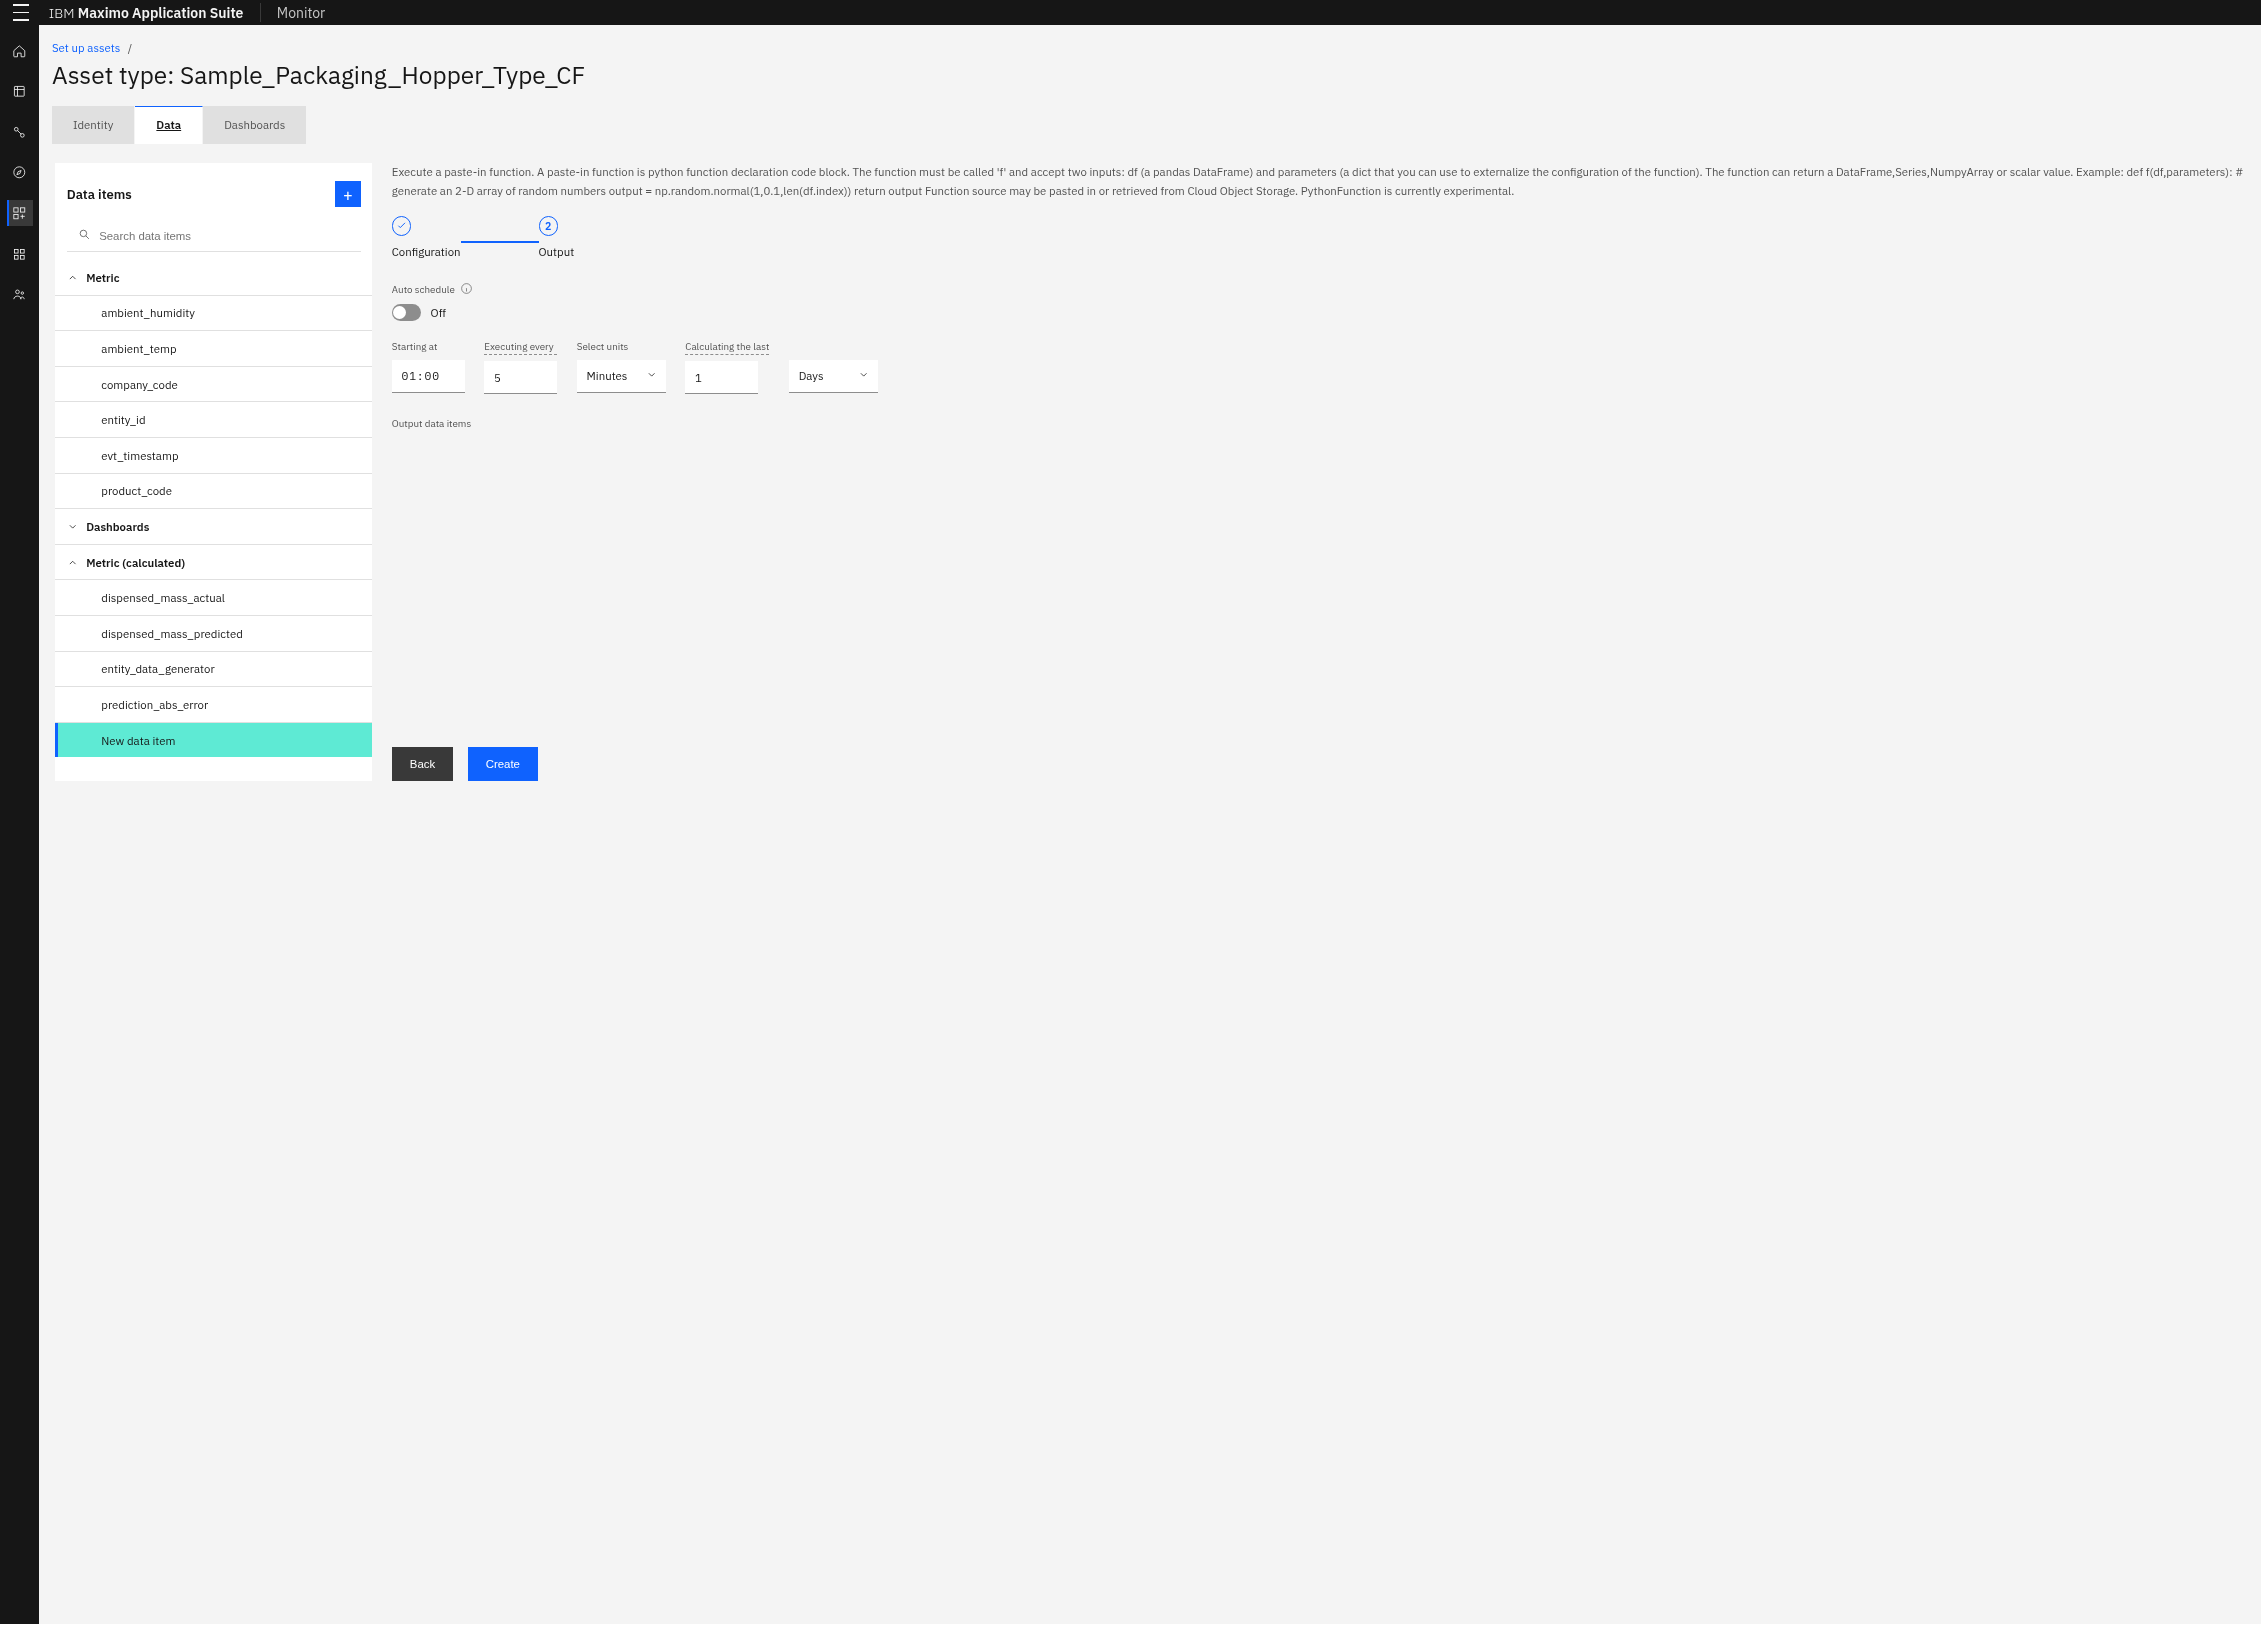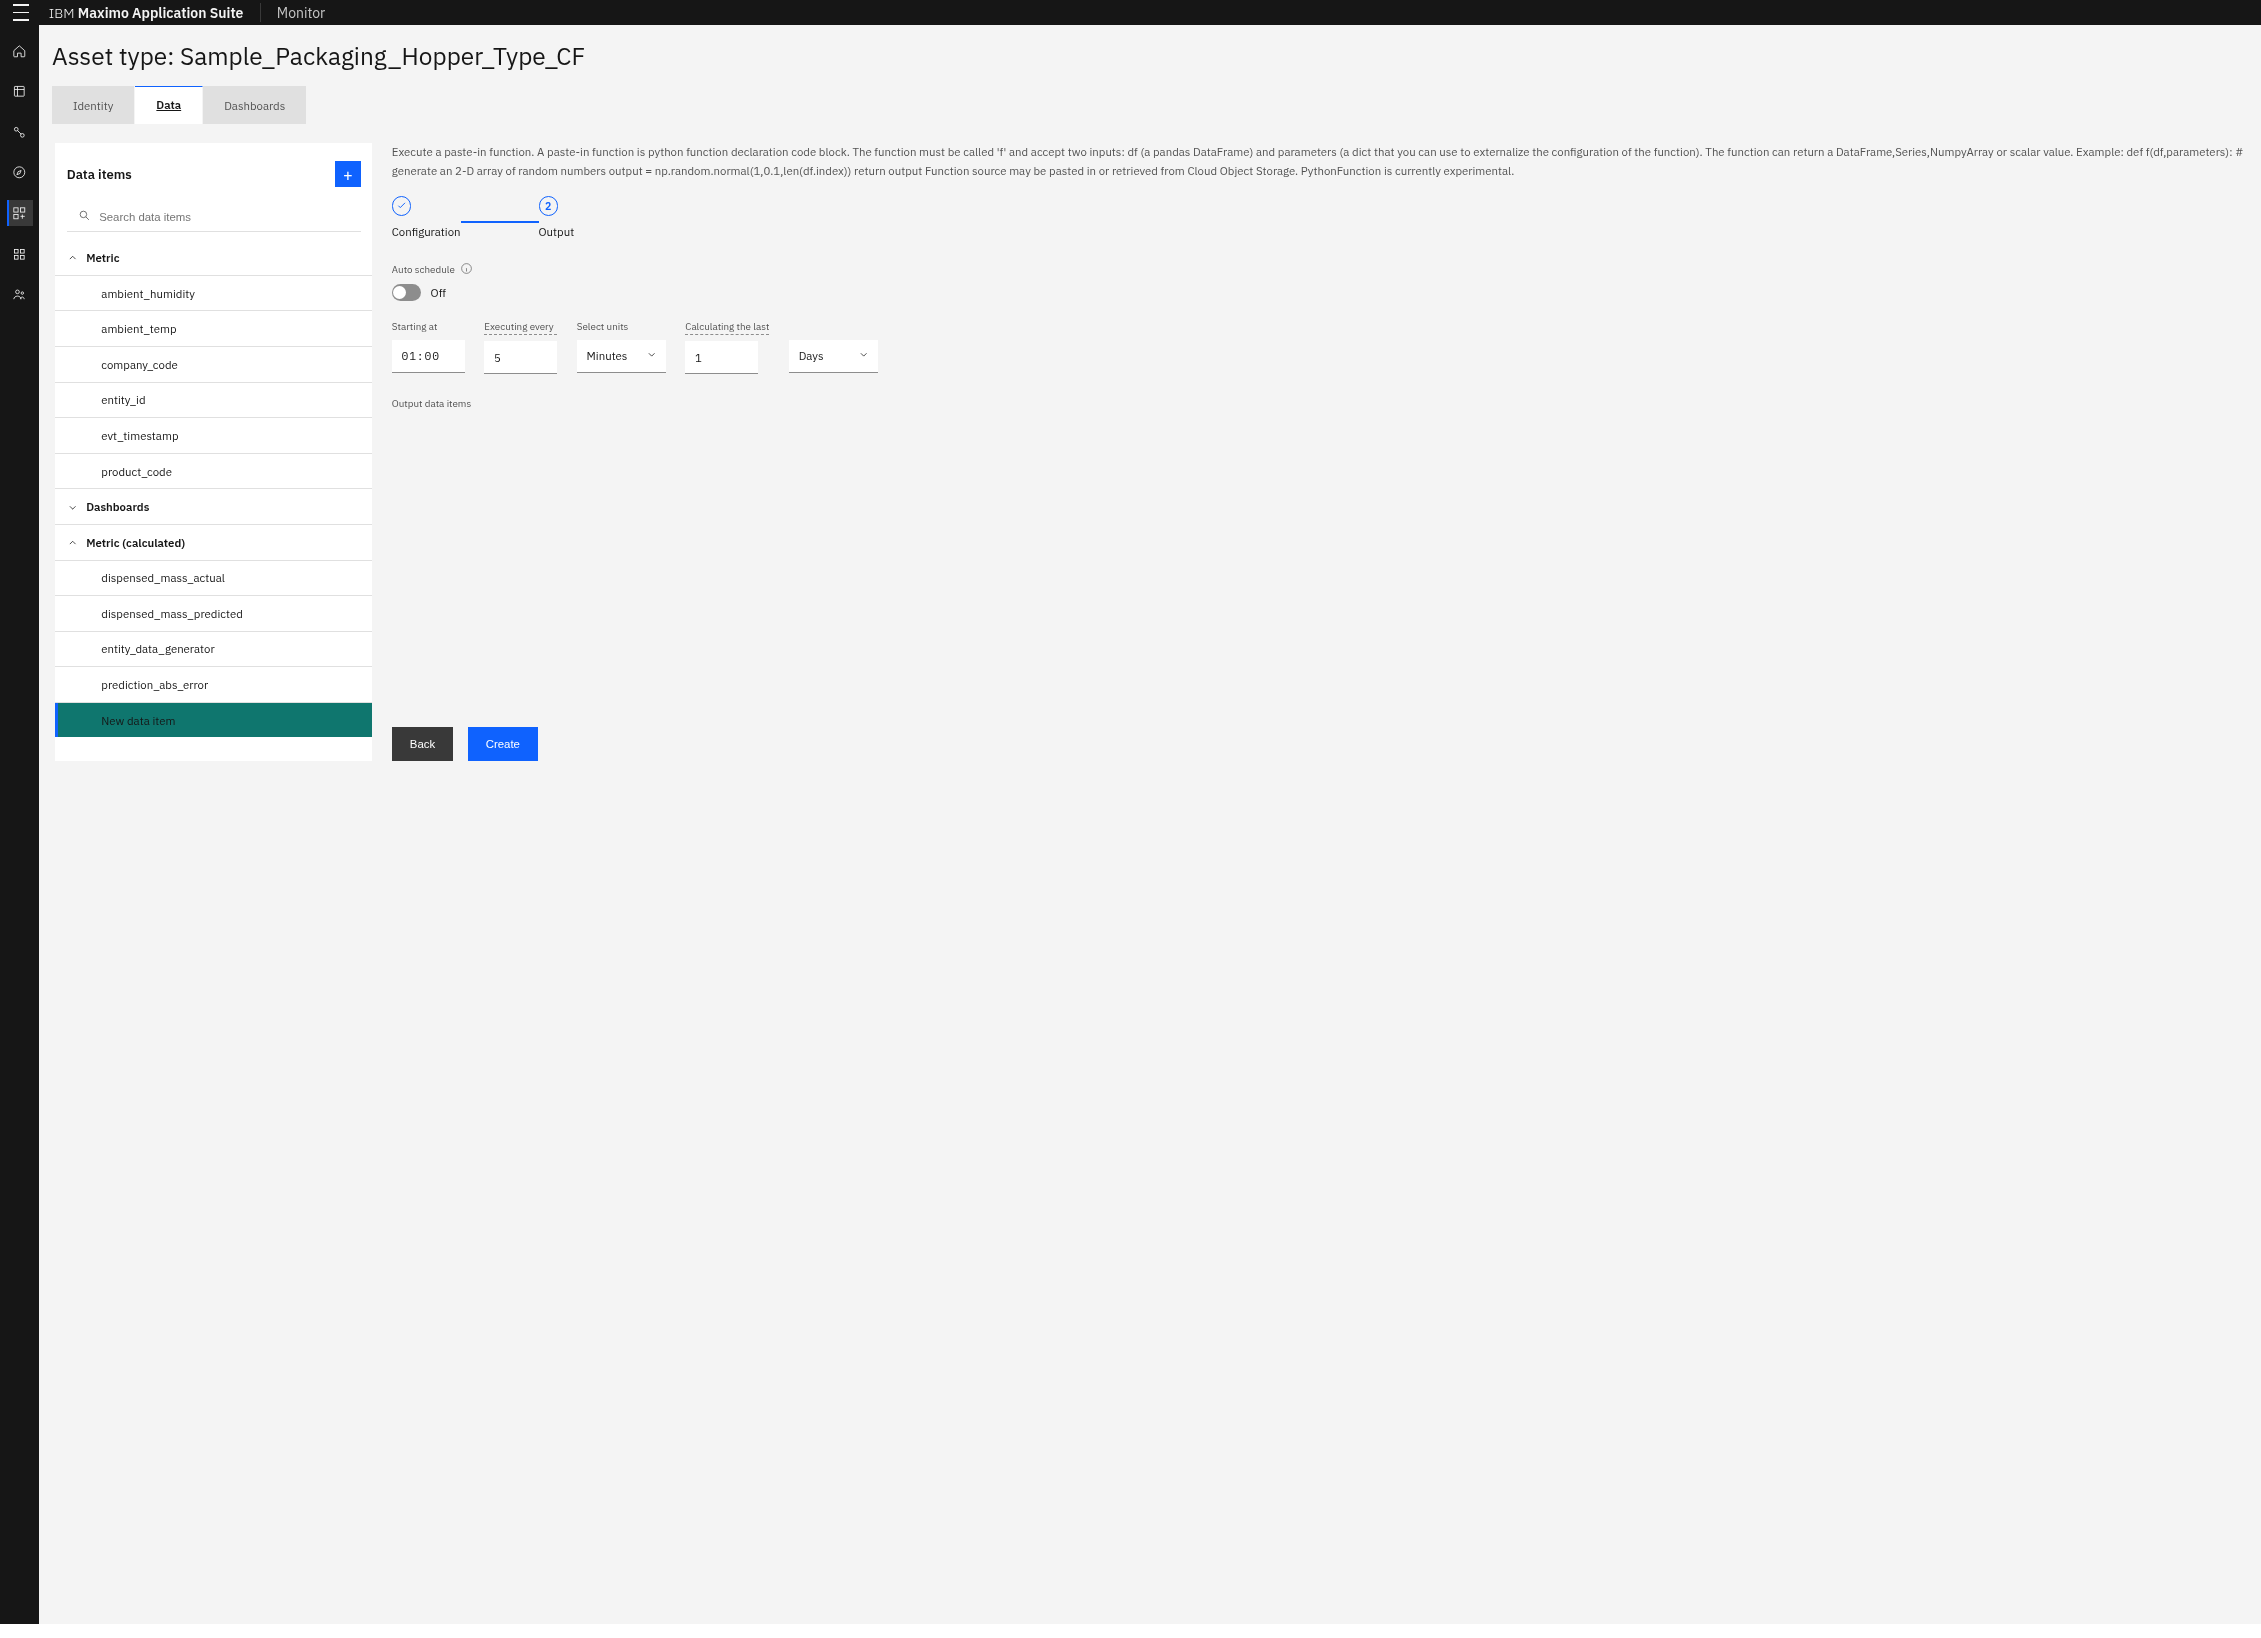--- a/index.html
+++ b/index.html
@@ -38,21 +38,21 @@
   .addbtn { width:26px; height:26px; background:#0f62fe; color:#fff; display:flex;align-items:center;justify-content:center; font-size:16.3px; cursor:pointer;}
   .search { display:flex; align-items:center; padding:6.5px 11.4px; border-bottom:0.8px solid #e0e0e0; margin:0 11.4px 8.1px 11.4px; gap:8.1px;}
   .search input { border:none; outline:none; font-size:11.4px; flex:1; color:#525252; background:transparent;}
   .search svg{width:13px;height:13px;stroke:#525252;fill:none;stroke-width:1.5;}
   .tree { }
   .grouphdr { display:flex; align-items:center; gap:8.1px; padding:9.8px 11.4px; font-weight:600; border-top:0.8px solid #e0e0e0; cursor:pointer;}
   .grouphdr.first{border-top:none;}
   .chev { width:11.4px; height:11.4px; }
   .chev svg{width:11.4px;height:11.4px;stroke:#161616;fill:none;stroke-width:1.6;}
   .leaf { padding:9.8px 11.4px 9.8px 46px; border-top:0.8px solid #e0e0e0; font-size:11.4px; color:#161616; cursor:pointer; position:relative;}
-  .leaf.sel { background:#0f766e; font-weight:400;}
+  .leaf.sel { background:#5eead4; font-weight:400;}
   .leaf.sel::before { content:""; position:absolute; left:0; top:0; bottom:0; width:2.4px; background:#0f62fe;}
   
   .panel-right { flex:1; display:flex; flex-direction:column; min-height:618px;}
   .desc { color:#525252; line-height:1.6; font-size:11.4px; margin-bottom:16.3px;}
   .stepper { display:flex; align-items:flex-start; gap:0; margin-bottom:23px;}
   .step { display:flex; flex-direction:column; align-items:flex-start; }
   .step-line { height:1.6px; background:#0f62fe; width:78px; align-self:center; margin-top:9px;}
   .step-circle { width:19.5px; height:19.5px; border-radius:50%; border:1.6px solid #0f62fe; display:flex; align-items:center; justify-content:center; background:#f4f4f4;}
   .step-circle.done svg{stroke:#0f62fe; width:11.4px;height:11.4px;fill:none;stroke-width:2;}
   .step-circle.current { color:#0f62fe; font-weight:600; font-size:10.6px;}
@@ -145,20 +145,24 @@
         <svg viewBox="0 0 24 24">
           <circle cx="9" cy="8" r="3"></circle>
           <circle cx="17" cy="10" r="2"></circle>
           <path d="M3 20c0-3 3-5 6-5s6 2 6 5M14 20c0-2 1.5-3.5 3-3.5s3 1.5 3 3.5"></path>
         </svg>
       </div>
   </div>
 
   <div class="main">
     <div class="pagehead">
+      <div class="breadcrumb">
+        <a href="#">Set up assets</a>
+        <span class="sep">/</span>
+      </div>
       <h1 class="pagetitle">Asset type: Sample_Packaging_Hopper_Type_CF</h1>
       <div class="tabs">
         <div class="tab">Identity</div>
         <div class="tab active">Data</div>
         <div class="tab">Dashboards</div>
       </div>
     </div>
 
     <div class="content">
 

